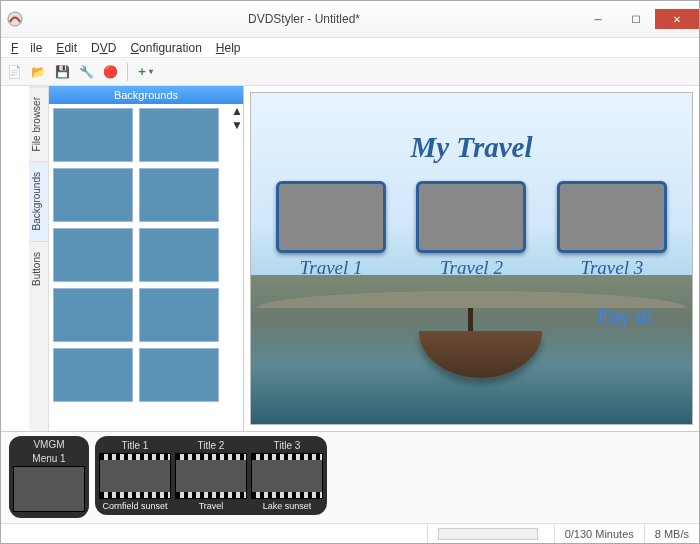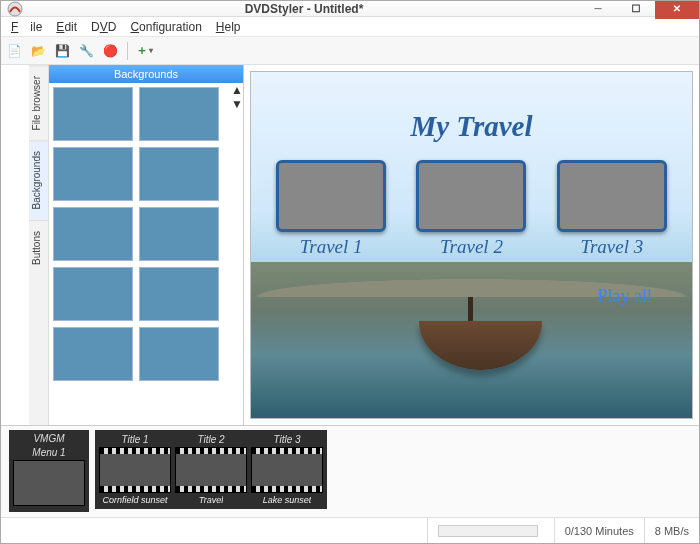--- a/index.html
+++ b/index.html
@@ -1,17 +1,17 @@
 <!DOCTYPE html>
 <html><head>
 <meta charset="utf-8">
 <style>
   * { box-sizing: border-box; margin: 0; padding: 0; }
   body { font-family: "Segoe UI", Tahoma, sans-serif; font-size: 12px; color: #333; background: #fff; width: 700px; height: 544px; overflow: hidden; display: flex; flex-direction: column; border: 1px solid #aaa; }
-  .titlebar { height: 16px; display: flex; align-items: center; background: linear-gradient(#fff, #f4f4f4); border-bottom: 1px solid #ddd; font-weight: bold; }
+  .titlebar { height: 37px; display: flex; align-items: center; background: linear-gradient(#fff, #f4f4f4); border-bottom: 1px solid #ddd; }
   .titlebar .app-icon { width: 16px; height: 16px; margin: 0 6px; }
   .titlebar .title { flex: 1; text-align: center; font-size: 12px; color: #444; }
   .titlebar .winbtns { display: flex; }
   .titlebar .winbtn { width: 38px; height: 20px; display: flex; align-items: center; justify-content: center; font-size: 10px; color: #333; margin-left: 0; }
   .titlebar .winbtn.close { background: #c94b3e; color: #fff; width: 44px; height: 20px; }
   .menubar { height: 20px; display: flex; align-items: center; padding: 0 4px; gap: 2px; border-bottom: 1px solid #e6e6e6; }
   .menubar span { padding: 2px 6px; cursor: default; }
   .menubar span u { text-decoration: underline; }
   .toolbar { height: 28px; display: flex; align-items: center; padding: 0 4px; gap: 4px; background: #f7f7f7; border-bottom: 1px solid #e0e0e0; }
   .toolbar .tbtn { width: 20px; height: 20px; display: flex; align-items: center; justify-content: center; border-radius: 2px; }
@@ -32,30 +32,30 @@
   .land::before { content:""; position:absolute; left:0; right:0; top:-18%; height:40%; background: radial-gradient(120% 70% at 50% 100%, #8b8d7a 0%, #8b8d7a 40%, transparent 41%); }
   .ship { position:absolute; left:38%; bottom:14%; width:28%; height:14%; background: linear-gradient(180deg,#6b4a33 0%, #4a3424 100%); border-radius: 0 0 50% 50% / 0 0 100% 100%; box-shadow: 0 6px 6px rgba(0,0,0,.3); }
   .ship::before { content:""; position:absolute; left:40%; top:-50%; width:4%; height:50%; background:#3a2a1d; }
   .dvd-title { position:absolute; top:38px; left:0; right:0; text-align:center; font-size:29px; font-weight:bold; color:#2a5f9e; font-style: italic; font-family: Georgia, serif; }
   .menu-items { position:absolute; top:88px; left:0; right:0; display:flex; justify-content:space-around; padding: 0 10px;}
   .menu-item { display:flex; flex-direction:column; align-items:center; gap:4px;}
   .menu-item .mpic { width: 110px; height: 72px; border: 3px solid #2a5f9e; border-radius:6px; background:#888; box-shadow:0 2px 4px rgba(0,0,0,.4); position:relative; overflow:hidden;}
   .menu-item .mlabel { color:#2a5f9e; font-size:19px; font-family: Georgia, serif; font-style: italic;}
   .playall { position:absolute; top:214px; right:40px; color:#3b82f6; font-size:18px; font-family: Georgia, serif; }
   .timeline { height: 92px; border-top: 1px solid #ccc; background: #fafafa; display:flex; align-items:flex-start; padding:4px 8px; gap:6px; overflow:hidden;}
-  .tl-group { background: #2e2e2e; border-radius:0; padding:2px 2px 2px 2px; display:flex; flex-direction:column;font-style:italic; }
+  .tl-group { background: #2e2e2e; border-radius:12px; padding:2px 2px 2px 2px; display:flex; flex-direction:column; }
   .tl-group .gtitle { color:#ddd; font-size:10px; text-align:center; padding:1px 8px;}
   .tl-group .grow { display:flex; gap:4px; padding:2px;}
   .tl-cell { display:flex; flex-direction:column; align-items:center; }
   .tl-cell .ctitle { color:#ddd; font-size:10px; padding:0 4px 2px;}
   .tl-cell .cthumb { width:72px; height:46px; border:1px solid #000; background:#555; position:relative; overflow:hidden;}
   .tl-cell .ccaption { color:#eee; font-size:9px; padding-top:2px; max-width:76px; text-align:center; white-space:nowrap; overflow:hidden; text-overflow:ellipsis;}
   .filmstrip::before, .filmstrip::after { content:""; position:absolute; left:0; right:0; height:6px; background: repeating-linear-gradient(90deg, #000 0 4px, #ddd 4px 8px); }
   .filmstrip::before { top:0; } .filmstrip::after { bottom:0; }
-  .statusbar { height: 26px; border-top:1px solid #ddd; display:flex; align-items:center; font-size:11px; color:#555; }
+  .statusbar { height: 20px; border-top:1px solid #ddd; display:flex; align-items:center; font-size:11px; color:#555; }
   .statusbar .spacer { flex:1; }
   .statusbar .seg { padding:0 10px; border-left:1px solid #ddd; height:100%; display:flex; align-items:center; }
   .statusbar .prog { width:100px; height:12px; border:1px solid #ccc; margin-right:6px; background:#f0f0f0;}
   
   .t-sea { background: linear-gradient(180deg,#b9d7e8 0 45%, #4b7b93 45% 100%); }
   .t-rock { background: linear-gradient(180deg,#b9d7e8 0 40%, #7d8466 40% 60%, #49788b 60% 100%); }
   .t-plain { background: linear-gradient(180deg,#9fd0e6 0 38%, #2e6d8e 38% 100%); }
   .t-grad1 { background: linear-gradient(135deg,#3c86a8, #80c0d8); }
   .t-grad2 { background: linear-gradient(180deg,#3c7a96, #2a5a72); }
   .t-green1 { background: linear-gradient(180deg,#5f9e94, #7db5aa); }

